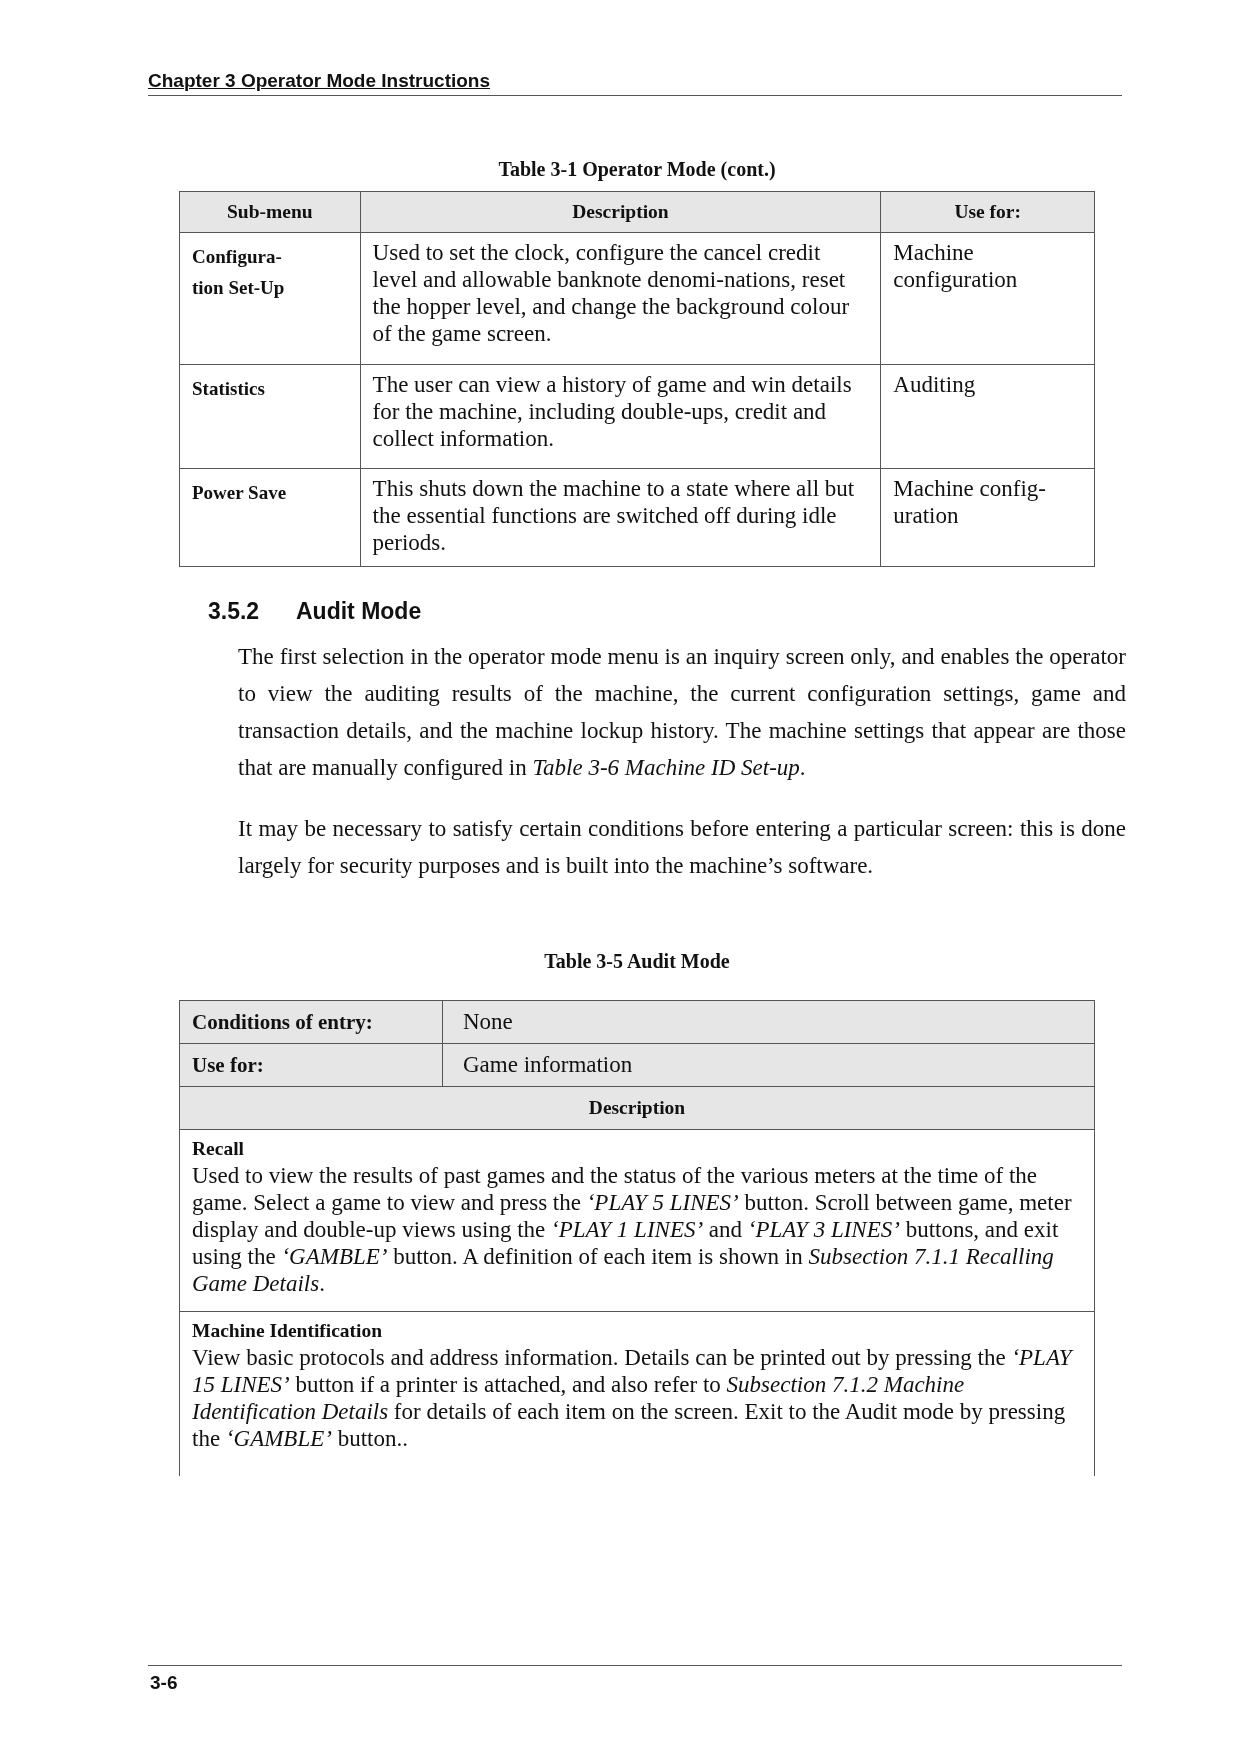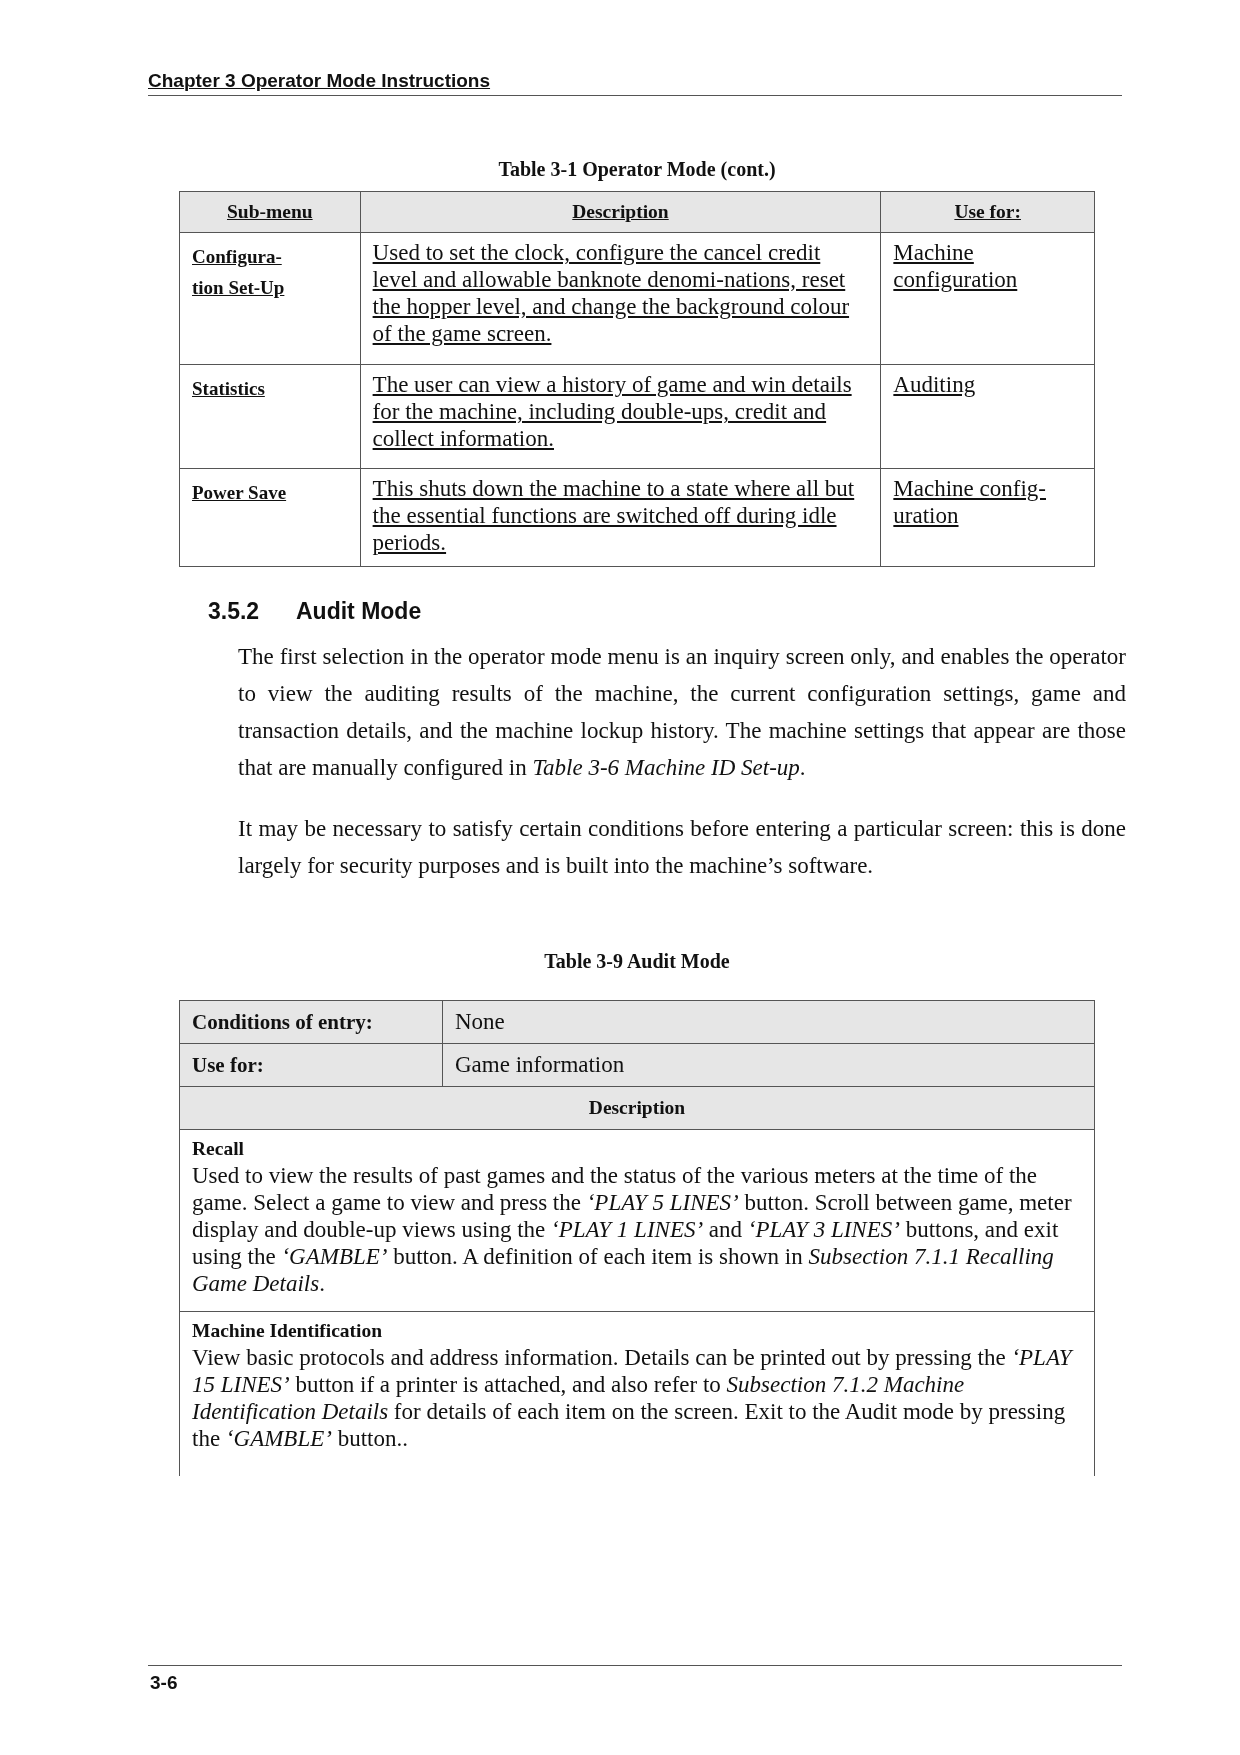--- a/index.html
+++ b/index.html
@@ -10,38 +10,38 @@
   .rule.top { top: 95px; }
   .rule.bottom { top: 1665px; }
   .footer-page { position: absolute; left: 150px; top: 1672px; font-family: "Liberation Sans", sans-serif; font-weight: bold; font-size: 19px; }
 
   .caption { position: absolute; left: 179px; width: 916px; text-align: center; font-family: "Liberation Serif", serif; font-weight: bold; font-size: 20px; }
   .cap1 { top: 158px; }
   .cap2 { top: 950px; }
 
   table { border-collapse: collapse; font-family: "Liberation Serif", serif; }
   .t1 { position: absolute; left: 179px; top: 191px; width: 916px; }
-  .t1 th, .t1 td { border: 1.4px solid #555; vertical-align: top; text-decoration: underline; }
+  .t1 th, .t1 td { border: 1.4px solid #555; vertical-align: top; }
   .t1 th { background: #e6e6e6; font-weight: bold; font-size: 19.5px; height: 40px; padding: 0; text-align: center; vertical-align: middle; }
   .t1 td.sub { font-weight: bold; font-size: 19px; padding: 8px 12px; width: 156px; line-height: 31px; }
   .t1 td.desc { font-size: 23px; line-height: 27px; padding: 6px 12px 8px 12px; width: 498px; }
   .t1 td.use { font-size: 23px; line-height: 27px; padding: 6px 12px; }
   .t1 col.c1 { width: 180px; } .t1 col.c2 { width: 522px; } .t1 col.c3 { width: 214px; }
 
   .section-heading { position: absolute; left: 208px; top: 598px; font-family: "Liberation Sans", sans-serif; font-weight: bold; font-size: 23px; }
   .section-heading .num { display: inline-block; width: 88px; }
   .para { position: absolute; left: 238px; width: 888px; font-family: "Liberation Serif", serif; font-size: 23px; line-height: 37px; text-align: justify; }
   .p1 { top: 638px; }
   .p2 { top: 810px; }
   .para i { font-style: italic; }
 
   .t2 { position: absolute; left: 179px; top: 1000px; width: 916px; }
   .t2 td { border: 1.4px solid #555; }
   .t2 td.lab { background: #e6e6e6; font-weight: bold; font-size: 21px; padding: 0 12px; height: 42px; width: 238px; }
-  .t2 td.val { background: #e6e6e6; font-size: 23px; padding: 0 12px; height: 42px; }
+  .t2 td.val { background: #e6e6e6; font-size: 23px; padding: 0 20px; height: 42px; }
   .t2 td.deschead { background: #e6e6e6; font-weight: bold; font-size: 19.5px; text-align: center; height: 40px; }
   .t2 td.item { font-size: 23px; line-height: 27px; padding: 6px 12px 14px 12px; vertical-align: top; }
   .t2 td.item.last { border-bottom: none; padding-bottom: 24px; }
   .t2 .item-title { font-weight: bold; font-size: 19.5px; line-height: 26px; display: block; }
   .t2 i { font-style: italic; }
 </style>
 </head>
 <body>
 
 <div class="header">
@@ -84,21 +84,21 @@
 </table>
 
 <div class="section-heading">
   <span class="num">3.5.2</span><span>Audit Mode</span>
 </div>
 
 <div class="para p1"><span>The first selection in the operator mode menu is an inquiry screen only, and enables the operator to view the auditing results of the machine, the current configuration settings, game and transaction details, and the machine lockup history. The machine settings that appear are those that are manually configured in </span><i>Table 3-6 Machine ID Set-up</i><span>.</span></div>
 
 <div class="para p2">It may be necessary to satisfy certain conditions before entering a particular screen: this is done largely for security purposes and is built into the machine’s software.</div>
 
-<div class="caption cap2">Table 3-9 Audit Mode</div>
+<div class="caption cap2">Table 3-5 Audit Mode</div>
 
 <table class="t2">
   <tbody>
     <tr>
       <td class="lab">Conditions of entry:</td>
       <td class="val">None</td>
     </tr>
     <tr>
       <td class="lab">Use for:</td>
       <td class="val">Game information</td>

